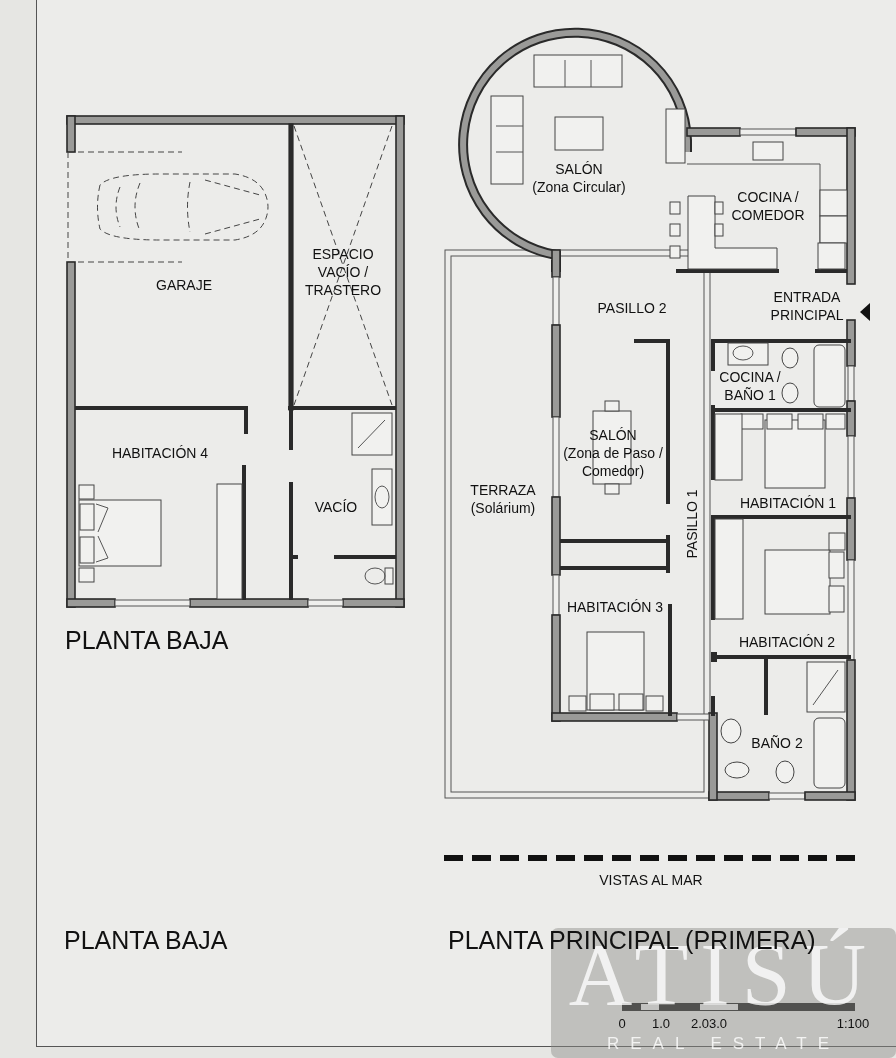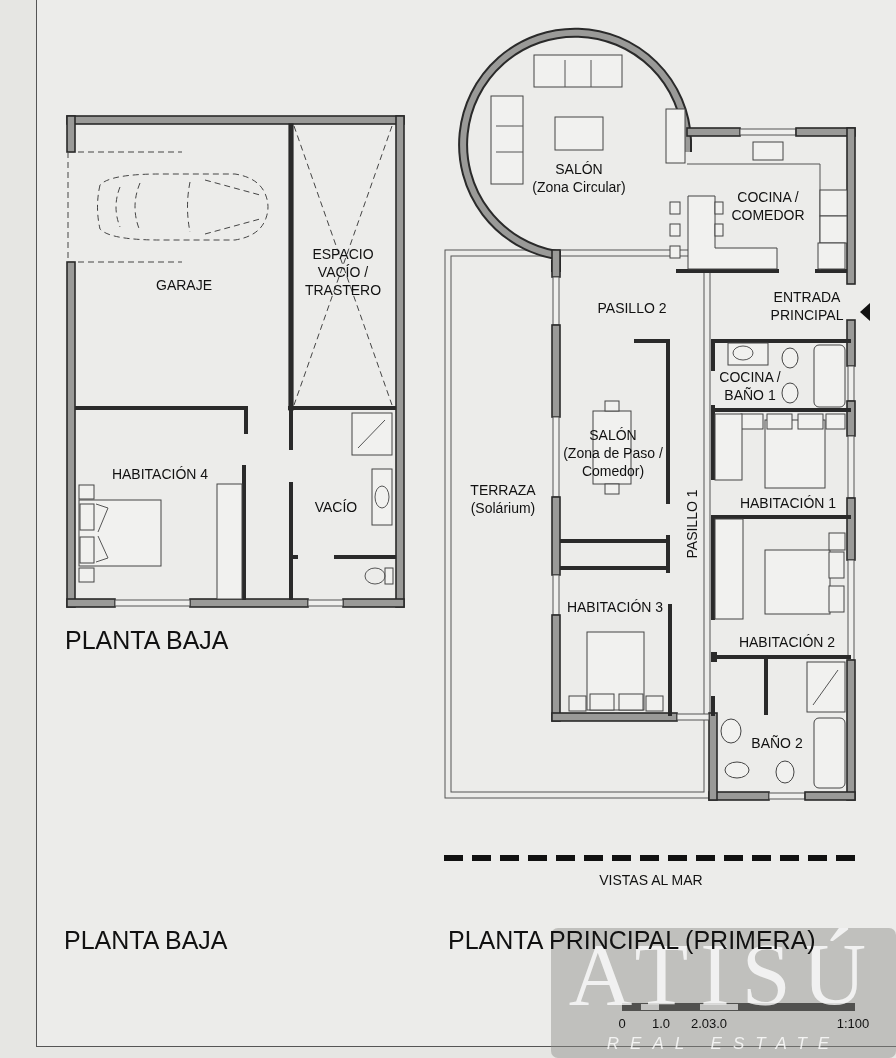--- a/index.html
+++ b/index.html
@@ -27,21 +27,21 @@
     background: rgba(140,140,135,0.45);
     border-radius: 7px;
   }
   #wm-logo {
     position: absolute; left: 0; top: 2px; width: 100%; text-align: center;
     font-family: "Liberation Serif", serif; font-size: 88px; line-height: 90px;
     color: rgba(255,255,255,0.78); letter-spacing: 12px;
   }
   #wm-sub {
     position: absolute; left: 0; top: 106px; width: 100%; text-align: center;
-    font-size: 17px; letter-spacing: 11px; color: rgba(255,255,255,0.8); font-style: italic;
+    font-size: 17px; letter-spacing: 11px; color: rgba(255,255,255,0.8);
   }
   .scale-lbl { position:absolute; font-size: 13px; color:#111; transform: translateX(-50%); }
 </style>
 </head>
 <body>
 
 <div id="sheet"></div>
 
 <svg id="plan" width="896" height="1058" viewBox="0 0 896 1058">
   <defs>
@@ -237,21 +237,21 @@
     <rect x="622" y="1003" width="233" height="8" fill="#222"></rect>
     <rect x="641" y="1004" width="18" height="6" fill="#eee"></rect>
     <rect x="700" y="1004" width="38" height="6" fill="#eee"></rect>
   </g>
 </svg>
 
 <div class="lbl" style="left:184px;top:285px">GARAJE</div>
 <div class="lbl" style="left:343px;top:254px">ESPACIO</div>
 <div class="lbl" style="left:343px;top:272px">VACÍO /</div>
 <div class="lbl" style="left:343px;top:290px">TRASTERO</div>
-<div class="lbl" style="left:160px;top:474px">HABITACIÓN 4</div>
+<div class="lbl" style="left:160px;top:453px">HABITACIÓN 4</div>
 <div class="lbl" style="left:336px;top:507px">VACÍO</div>
 <div class="lbl big" style="left:65px;top:628px">PLANTA BAJA</div>
 <div class="lbl big" style="left:64px;top:928px">PLANTA BAJA</div>
 
 <div class="lbl" style="left:579px;top:169px">SALÓN</div>
 <div class="lbl" style="left:579px;top:187px">(Zona Circular)</div>
 <div class="lbl" style="left:768px;top:197px">COCINA /</div>
 <div class="lbl" style="left:768px;top:215px">COMEDOR</div>
 <div class="lbl" style="left:807px;top:297px">ENTRADA</div>
 <div class="lbl" style="left:807px;top:315px">PRINCIPAL</div>

